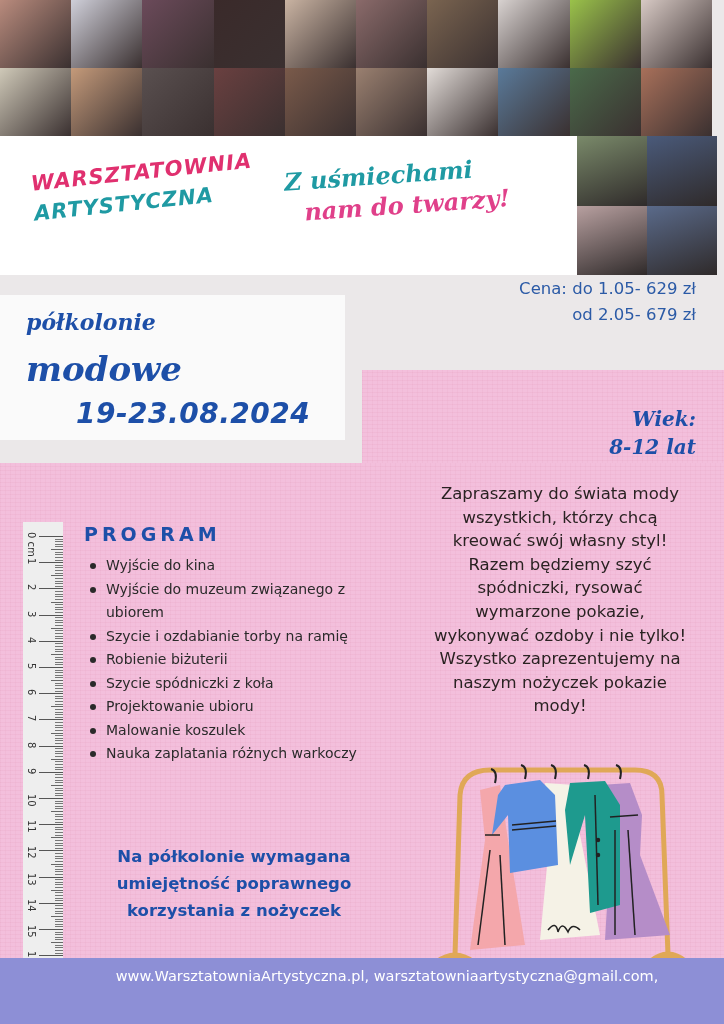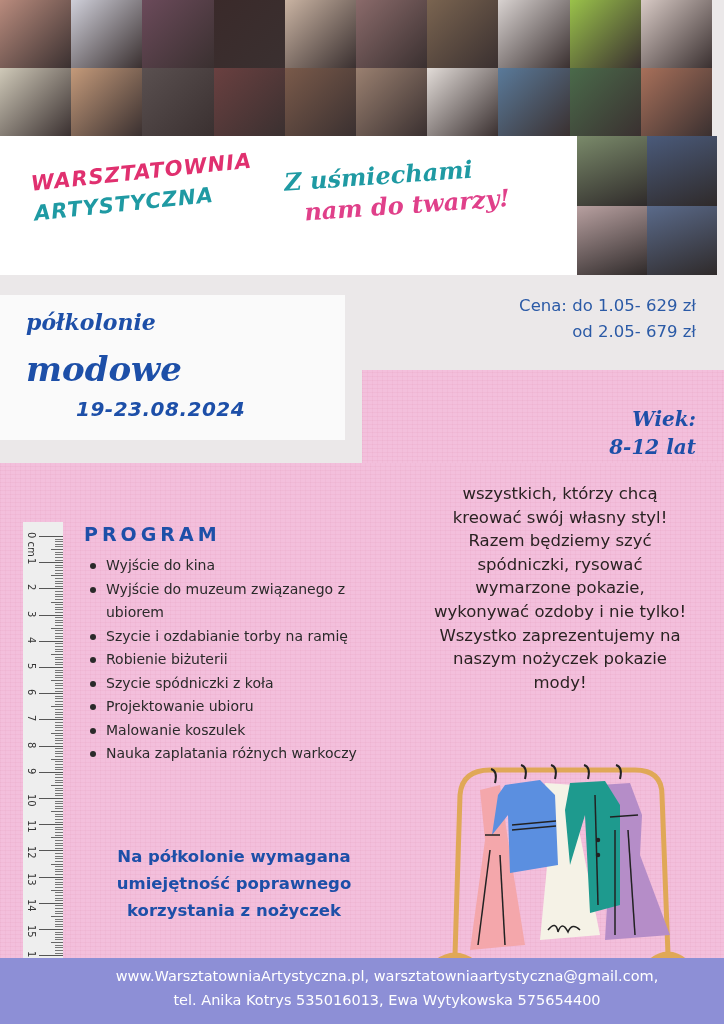--- a/index.html
+++ b/index.html
@@ -25,23 +25,23 @@
   .slogan .s2 { font-family: "DejaVu Serif", serif; font-style: italic; font-weight: bold; color: #e0408a; font-size: 24px;
     margin-left: 18px; margin-top: 2px; }
 
   
   .title-box { position: absolute; left: 0; top: 295px; width: 345px; height: 145px; background: #fafafa; }
   .t1 { position: absolute; left: 26px; top: 14px; color: #1d4fa8; font-family: "DejaVu Serif", serif;
     font-style: italic; font-weight: bold; font-size: 22px; }
   .t2 { position: absolute; left: 26px; top: 54px; color: #1d4fa8; font-family: "DejaVu Serif", serif;
     font-style: italic; font-weight: bold; font-size: 34px; }
   .t3 { position: absolute; left: 76px; top: 102px; color: #1d4fa8; font-family: "DejaVu Sans", sans-serif;
-    font-style: italic; font-weight: bold; font-size: 20px; letter-spacing: 0.5px; }
-
-  .price { position: absolute; right: 28px; top: 293px; text-align: right; color: #2b5aa6;
+    font-style: italic; font-weight: bold; font-size: 28px; letter-spacing: 0.5px; }
+
+  .price { position: absolute; right: 28px; top: 276px; text-align: right; color: #2b5aa6;
     font-family: "DejaVu Sans", sans-serif; font-size: 16.5px; line-height: 26px; }
 
   
   .pink { background-color: #f3bfdc;
     background-image:
       repeating-linear-gradient(0deg, rgba(220,140,170,0.12) 0 1px, transparent 1px 4px),
       repeating-linear-gradient(90deg, rgba(220,140,170,0.10) 0 1px, transparent 1px 5px); }
   .pink-top { position: absolute; left: 362px; top: 370px; width: 362px; height: 95px; }
   .pink-main { position: absolute; left: 0; top: 463px; width: 724px; height: 496px; }
 
@@ -360,20 +360,21 @@
   <li>Nauka zaplatania różnych warkoczy</li>
 </ul>
 
 <div class="requirement">
   <div>Na półkolonie wymagana</div>
   <div>umiejętność poprawnego</div>
   <div>korzystania  z nożyczek</div>
 </div>
 
 <div class="invite">
+  <div>Zapraszamy do świata mody</div>
   <div>wszystkich, którzy chcą</div>
   <div>kreować swój własny styl!</div>
   <div>Razem będziemy szyć</div>
   <div>spódniczki, rysować</div>
   <div>wymarzone pokazie,</div>
   <div>wykonywać ozdoby i nie tylko!</div>
   <div>Wszystko zaprezentujemy na</div>
   <div>naszym nożyczek pokazie</div>
   <div>mody!</div>
 </div>
@@ -414,14 +415,13 @@
       <circle cx="168" cy="100" r="1.5" fill="#222"></circle>
     <path d="M180 62 L208 60"></path>
       <path d="M185 75 L185 180"></path>
       <path d="M198 75 L205 180"></path>
   </g>
 </svg>
 
 <div class="footer"></div>
 <div class="footer-text">
   <div>www.WarsztatowniaArtystyczna.pl, warsztatowniaartystyczna@gmail.com,</div>
-  <div>tel. Anika Kotrys 535016013, Ewa Wytykowska 575654400</div>
 </div>
 
 </body></html>

